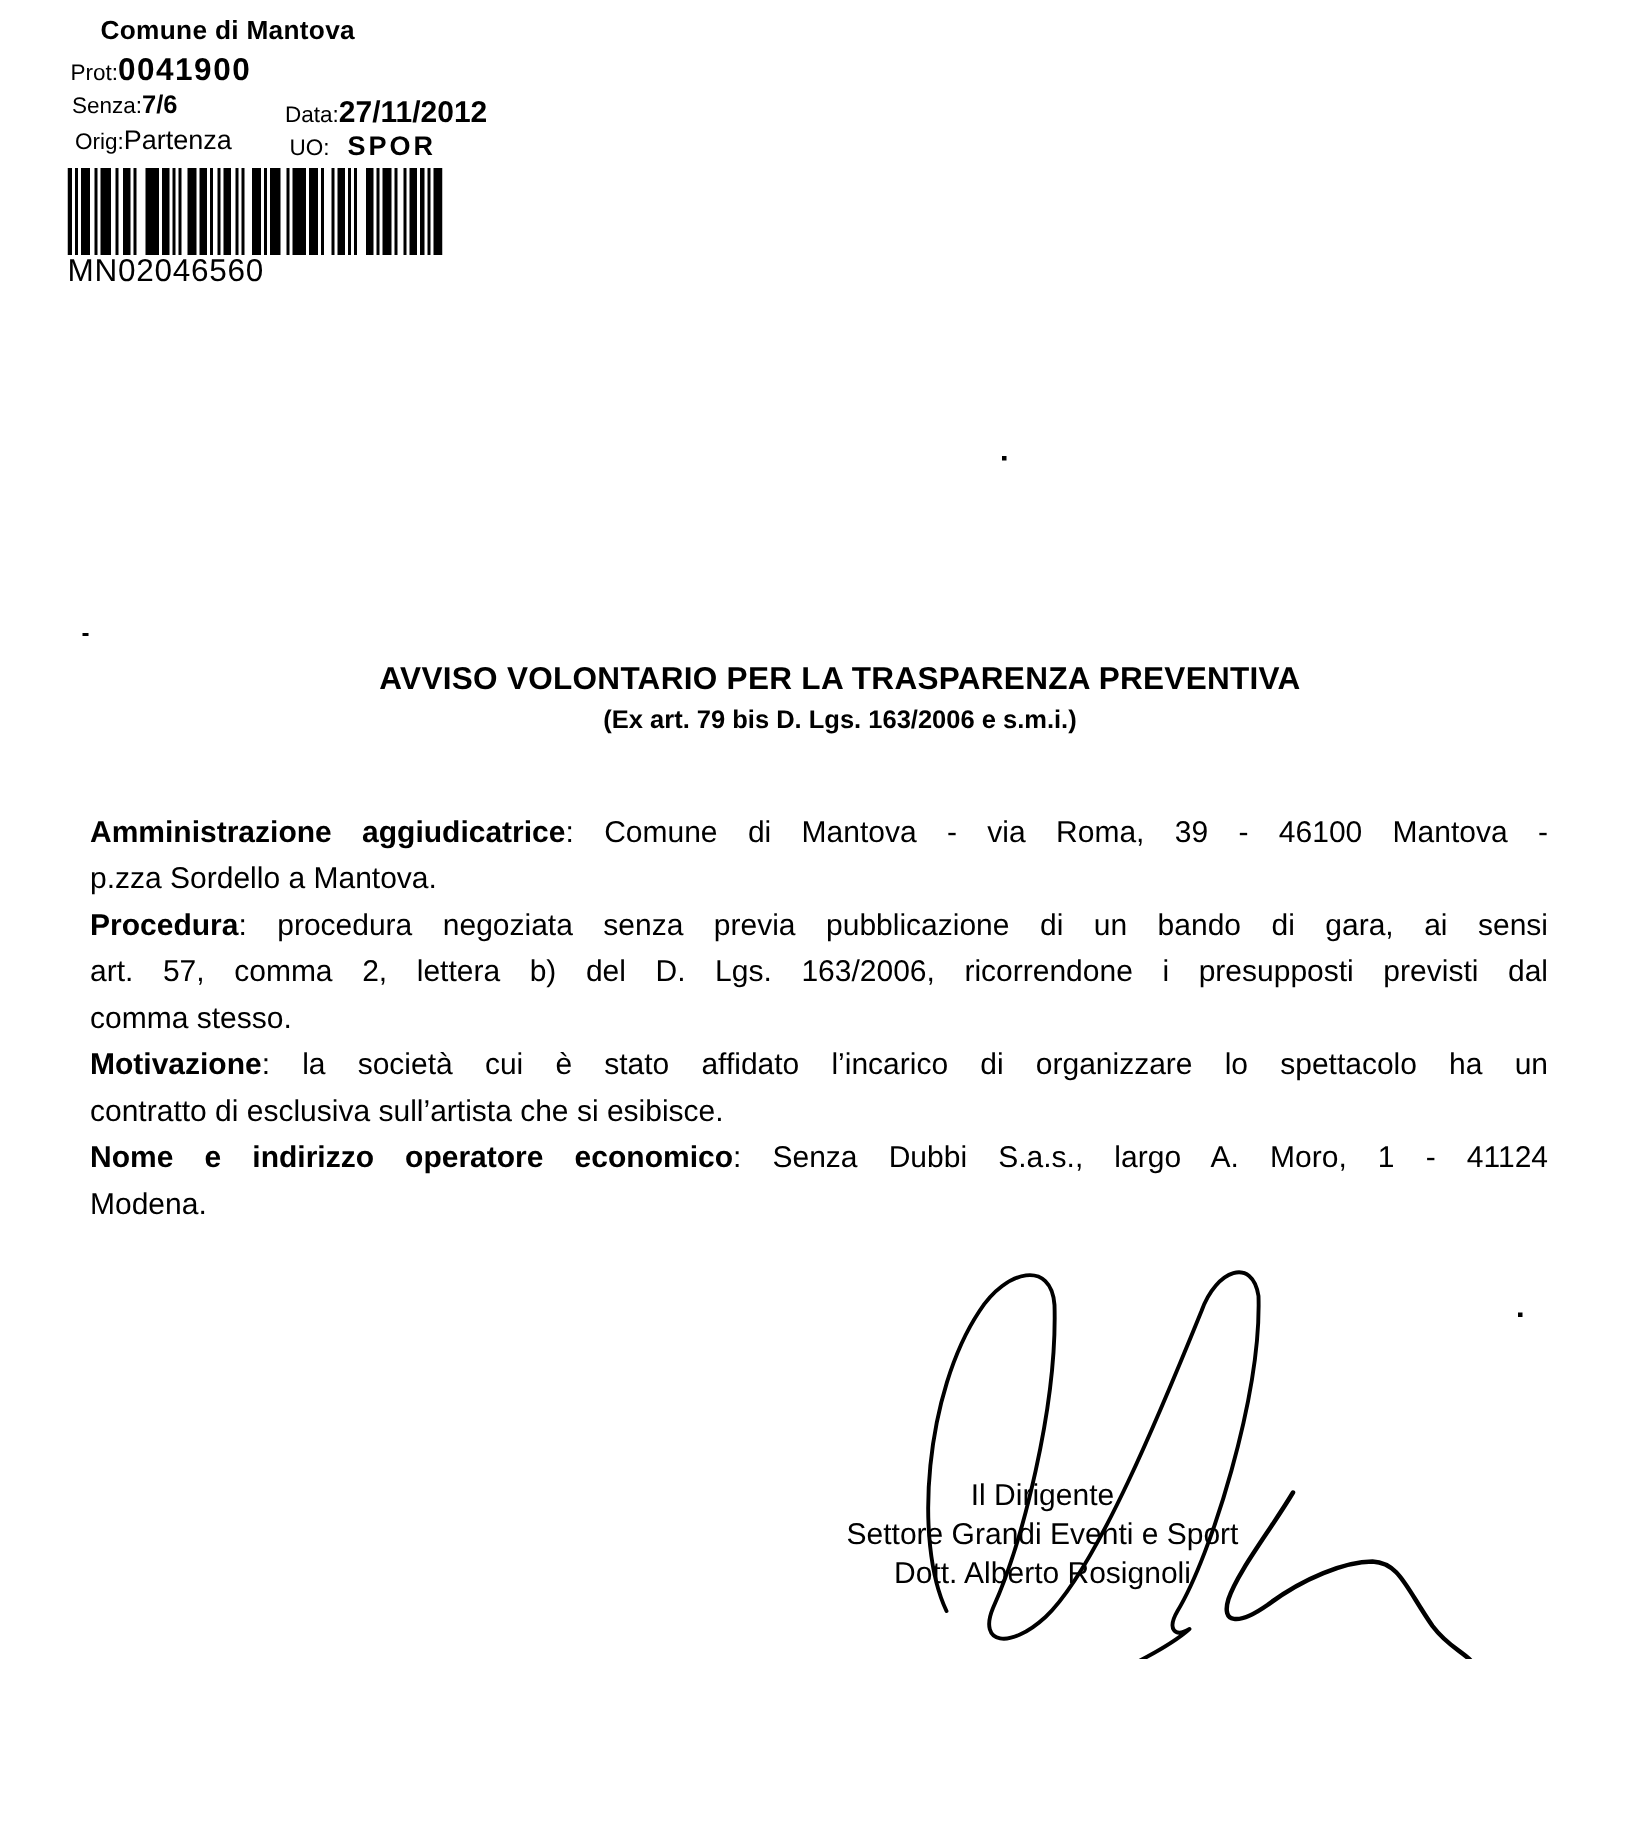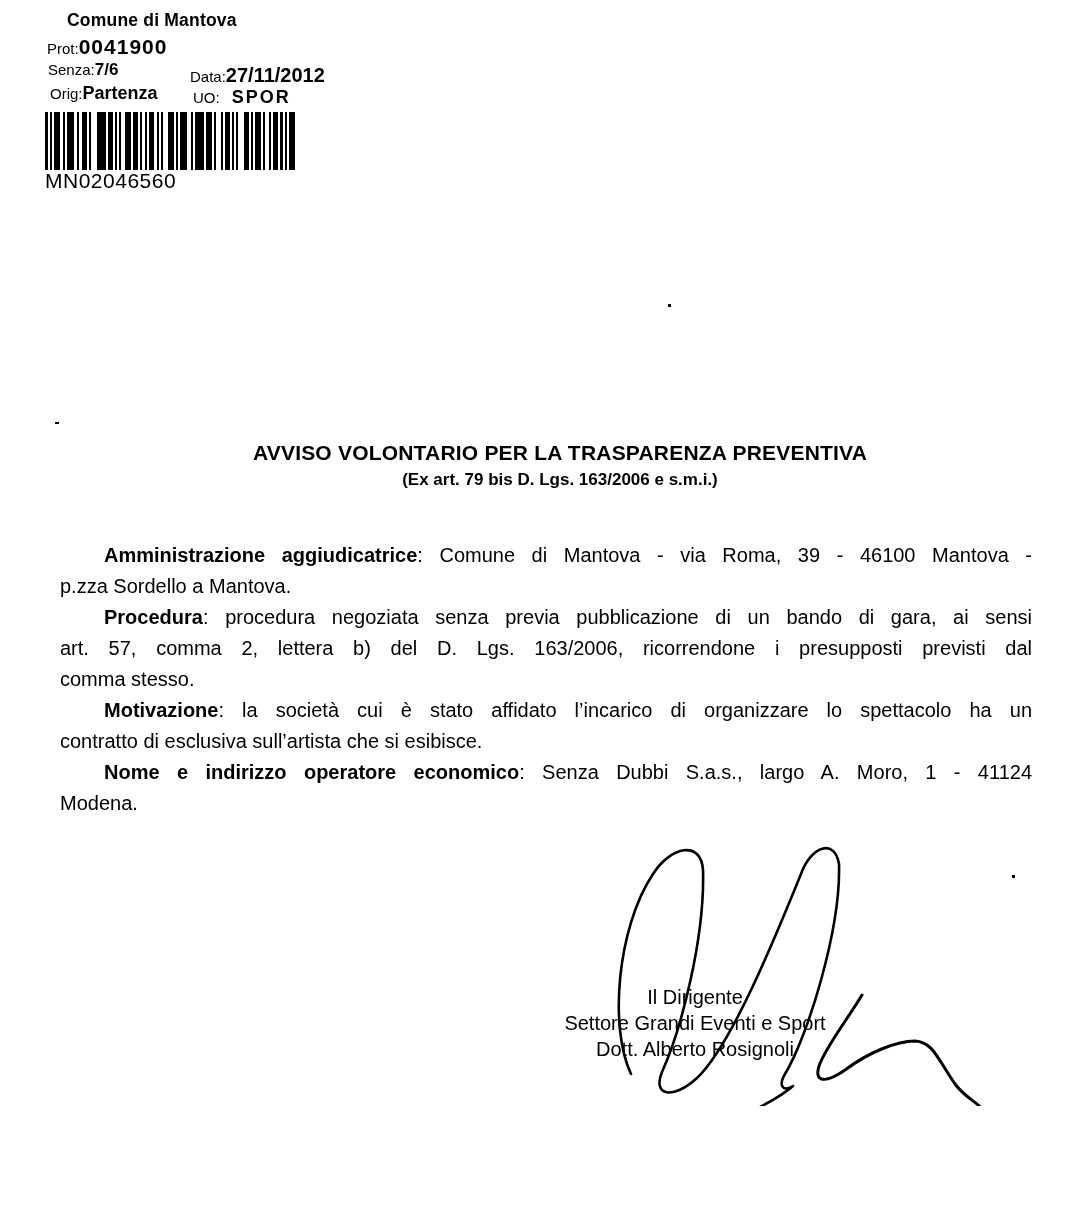--- a/index.html
+++ b/index.html
@@ -18,37 +18,37 @@
   .stamp-org { position: absolute; left: 22px; top: 2px; font-size: 17.5px; font-weight: bold; letter-spacing: 0.2px; }
   .stamp-row { position: absolute; white-space: nowrap; }
   .stamp-row .lbl { font-size: 15px; font-weight: normal; }
   .row-prot { left: 2px; top: 27px; }
   .row-prot .val { font-size: 21px; font-weight: bold; letter-spacing: 1px; margin-top: 19px; }
   .row-clas { left: 3px; top: 52px; }
   .row-clas .val { font-size: 17px; font-weight: bold; }
   .row-data { left: 145px; top: 56px; }
   .row-data .val { font-size: 20px; font-weight: bold; }
   .row-orig { left: 5px; top: 75px; }
-  .row-orig .val { font-size: 18px; font-weight: bold; }
+  .row-orig .val { font-size: 18px; font-weight: normal; }
   .row-uo { left: 148px; top: 79px; }
   .row-uo .val { font-size: 18px; font-weight: bold; letter-spacing: 2px; margin-left: 12px; }
   .barcode { position: absolute; left: 0px; top: 104px; }
   .barcode-text { position: absolute; left: 0px; top: 161px; font-size: 21px; letter-spacing: 0.5px; }
 
   
   .title-block { position: absolute; left: 44px; top: 440px; width: 1032px; text-align: center; }
   .doc-title { font-size: 21px; font-weight: bold; line-height: 25px; letter-spacing: 0.2px; }
   .doc-sub1 { font-size: 16px; font-weight: bold; margin-top: 4px; line-height: 20px; }
   .doc-sub2 { font-size: 17px; font-weight: bold; margin-top: 4px; line-height: 21px; text-align: center; }
 
   
   .body-text { position: absolute; left: 60px; top: 540px; width: 972px; font-size: 20px; line-height: 31px; }
   .body-text .line { text-align: left; }
   .body-text .line.just { text-align: justify; text-align-last: justify; }
-  .body-text b { font-weight: bold; margin-left: 44px; }
+  .body-text b { font-weight: bold; }
 
   
   .dateline { position: absolute; left: 63px; top: 921px; font-size: 20px; }
   .sig-block { position: absolute; left: 515px; top: 984px; width: 360px; text-align: center; font-size: 20px; line-height: 26px; }
 
   
   .signature-svg { position: absolute; left: 535px; top: 818px; pointer-events: none; }
 
   
   .speck { position: absolute; background: #000; }

